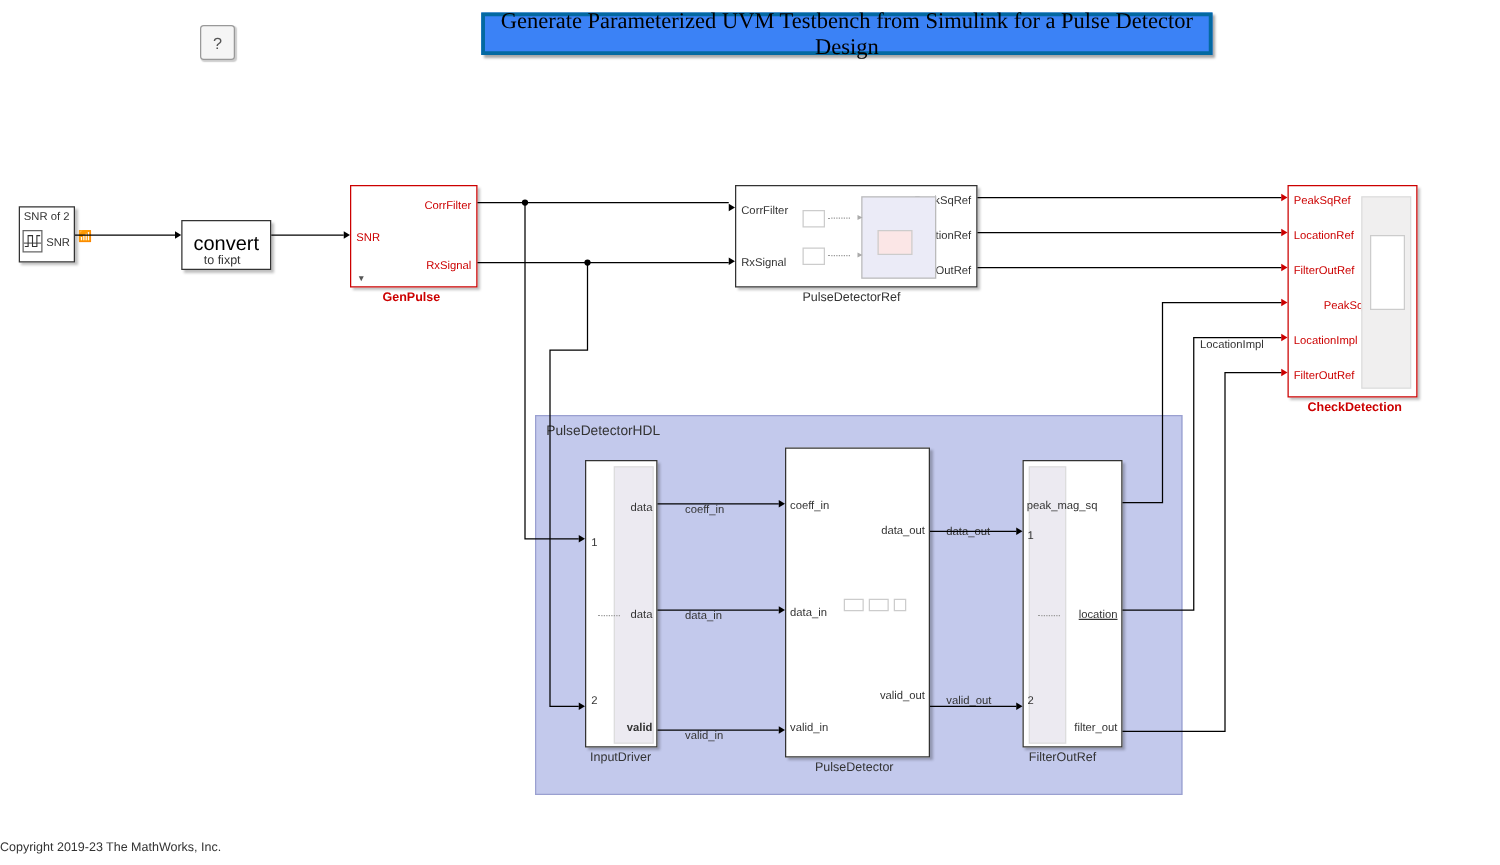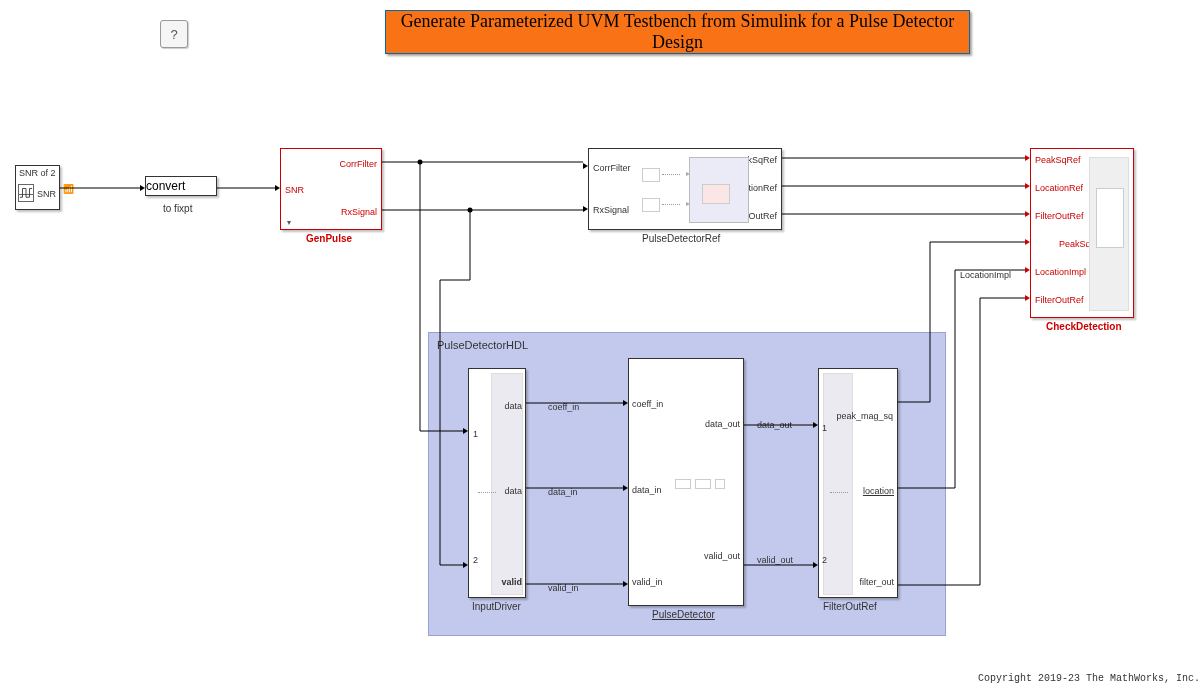--- a/index.html
+++ b/index.html
@@ -12,23 +12,23 @@
     position: relative;
     overflow: hidden;
   }
   .canvas {
     position: absolute;
     inset: 0;
   }
   .title-box {
     position: absolute;
     left: 385px; top: 10px;
-    width: 585px; height: 44px;
-    border: 1px solid #0369a1;
-    background: #f97316;
+    width: 585px; height: 34px;
+    border: 3px solid #0369a1;
+    background: #3b82f6;
     box-shadow: 2px 2px 2px rgba(0,0,0,0.35);
     display: flex; align-items: center; justify-content: center;
     text-align: center;
     font-size: 18px; font-family: "Times New Roman", serif;
     line-height: 1.15;
     padding: 2px 8px;
   }
   .help-btn {
     position: absolute;
     left: 160px; top: 20px;
@@ -65,21 +65,21 @@
   .snr-block { left: 15px; top: 165px; width: 45px; height: 45px; font-size: 9px; }
   .snr-wave {
     position:absolute; left:2px; top:18px; width:16px; height:18px;
     border:1px solid #666;
   }
   .snr-wave::before {
     content:""; position:absolute; left:0; top:9px; width:100%; height:1px; background:#666;
   }
   .snr-wave svg { position:absolute; inset:0; }
 
-  .convert-block { left: 145px; top: 176px; width: 72px; height: 20px; font-size: 12px; display:flex; align-items:center; }
+  .convert-block { left: 145px; top: 176px; width: 72px; height: 40px; font-size: 16px; display:flex; align-items:center; justify-content:center; }
 
   .genpulse-block { left: 280px; top: 148px; width: 102px; height: 82px; border-color:#c00; border-width:1.5px; }
 
   .refdet-block { left: 588px; top: 148px; width: 194px; height: 82px; }
   .refdet-inner { position:absolute; left:100px; top:8px; width:60px; height:66px; background:#ebebf7; border:1px solid #bbb; }
   .refdet-mini { position:absolute; width:18px; height:14px; border:1px solid #ccc; background:#fff; }
 
   .checkdet-block { left: 1030px; top: 148px; width: 104px; height: 170px; border-color:#c00; border-width:1.5px; }
   .checkdet-inner { position:absolute; left:58px; top:8px; width:40px; height:154px; background:#f0efef; border:1px solid #ddd; }
 
@@ -106,21 +106,21 @@
     border-bottom:3px solid transparent;
     border-left:5px solid #000;
   }
   .port-arrow-r.red { border-left-color:#c00; }
   svg.wires { position:absolute; inset:0; width:1200px; height:692px; pointer-events:none; }
   svg.wires path { stroke:#000; stroke-width:1; fill:none; }
   svg.wires circle { fill:#000; }
 
   .footer {
     position:absolute; left:0; bottom:8px; width:100%;
-    text-align:right; font-size:10px; color:#333;font-family:Liberation Mono, monospace;
+    text-align:left; font-size:10px; color:#333;
   }
 
   .wifi-icon {
     position:absolute; left:63px; top:184px; color:#3af; font-size:9px;
   }
 
   
   .tiny-arrow-r {
     position:absolute; width:0; height:0;
     border-top:2px solid transparent;
@@ -212,29 +212,29 @@
   <div class="block detector-block">
     <span class="port-text" style="left:3px; top:40px;">coeff_in</span>
     <span class="port-text" style="left:3px; top:126px;">data_in</span>
     <span class="port-text" style="left:3px; bottom:18px;">valid_in</span>
     <span class="port-text" style="right:3px; top:60px;">data_out</span>
     <span class="port-text" style="right:3px; bottom:44px;">valid_out</span>
     <div class="mini-box" style="left:46px; top:120px; width:16px;"></div>
     <div class="mini-box" style="left:66px; top:120px; width:16px;"></div>
     <div class="mini-box" style="left:86px; top:120px; width:10px;"></div>
   </div>
-  <span class="block-label" style="left:652px; top:609px;text-decoration:underline;">PulseDetector</span>
+  <span class="block-label" style="left:652px; top:609px;">PulseDetector</span>
 
   <div class="block monitor-block">
     <div class="subshade" style="left:4px; top:4px; width:30px; height:222px;">
       <div class="dotbar" style="left:6px; top:118px;"></div>
     </div>
     <span class="port-text" style="left:3px; top:54px;">1</span>
     <span class="port-text" style="left:3px; bottom:32px;">2</span>
-    <span class="port-text" style="right:4px; top:30px;margin-top:12px;">peak_mag_sq</span>
+    <span class="port-text" style="right:19px; top:30px;">peak_mag_sq</span>
     <span class="port-text" style="right:3px; top:117px;text-decoration:underline;">location</span>
     <span class="port-text" style="right:3px; bottom:10px;">filter_out</span>
   </div>
   <span class="block-label" style="left:823px; top:601px;">FilterOutRef</span>
 
   <span class="port-text" style="left:548px; top:402px;">coeff_in</span>
   <span class="port-text" style="left:548px; top:487px;">data_in</span>
   <span class="port-text" style="left:548px; top:583px;">valid_in</span>
   <span class="port-text" style="left:757px; top:420px;">data_out</span>
   <span class="port-text" style="left:757px; top:555px;">valid_out</span>

